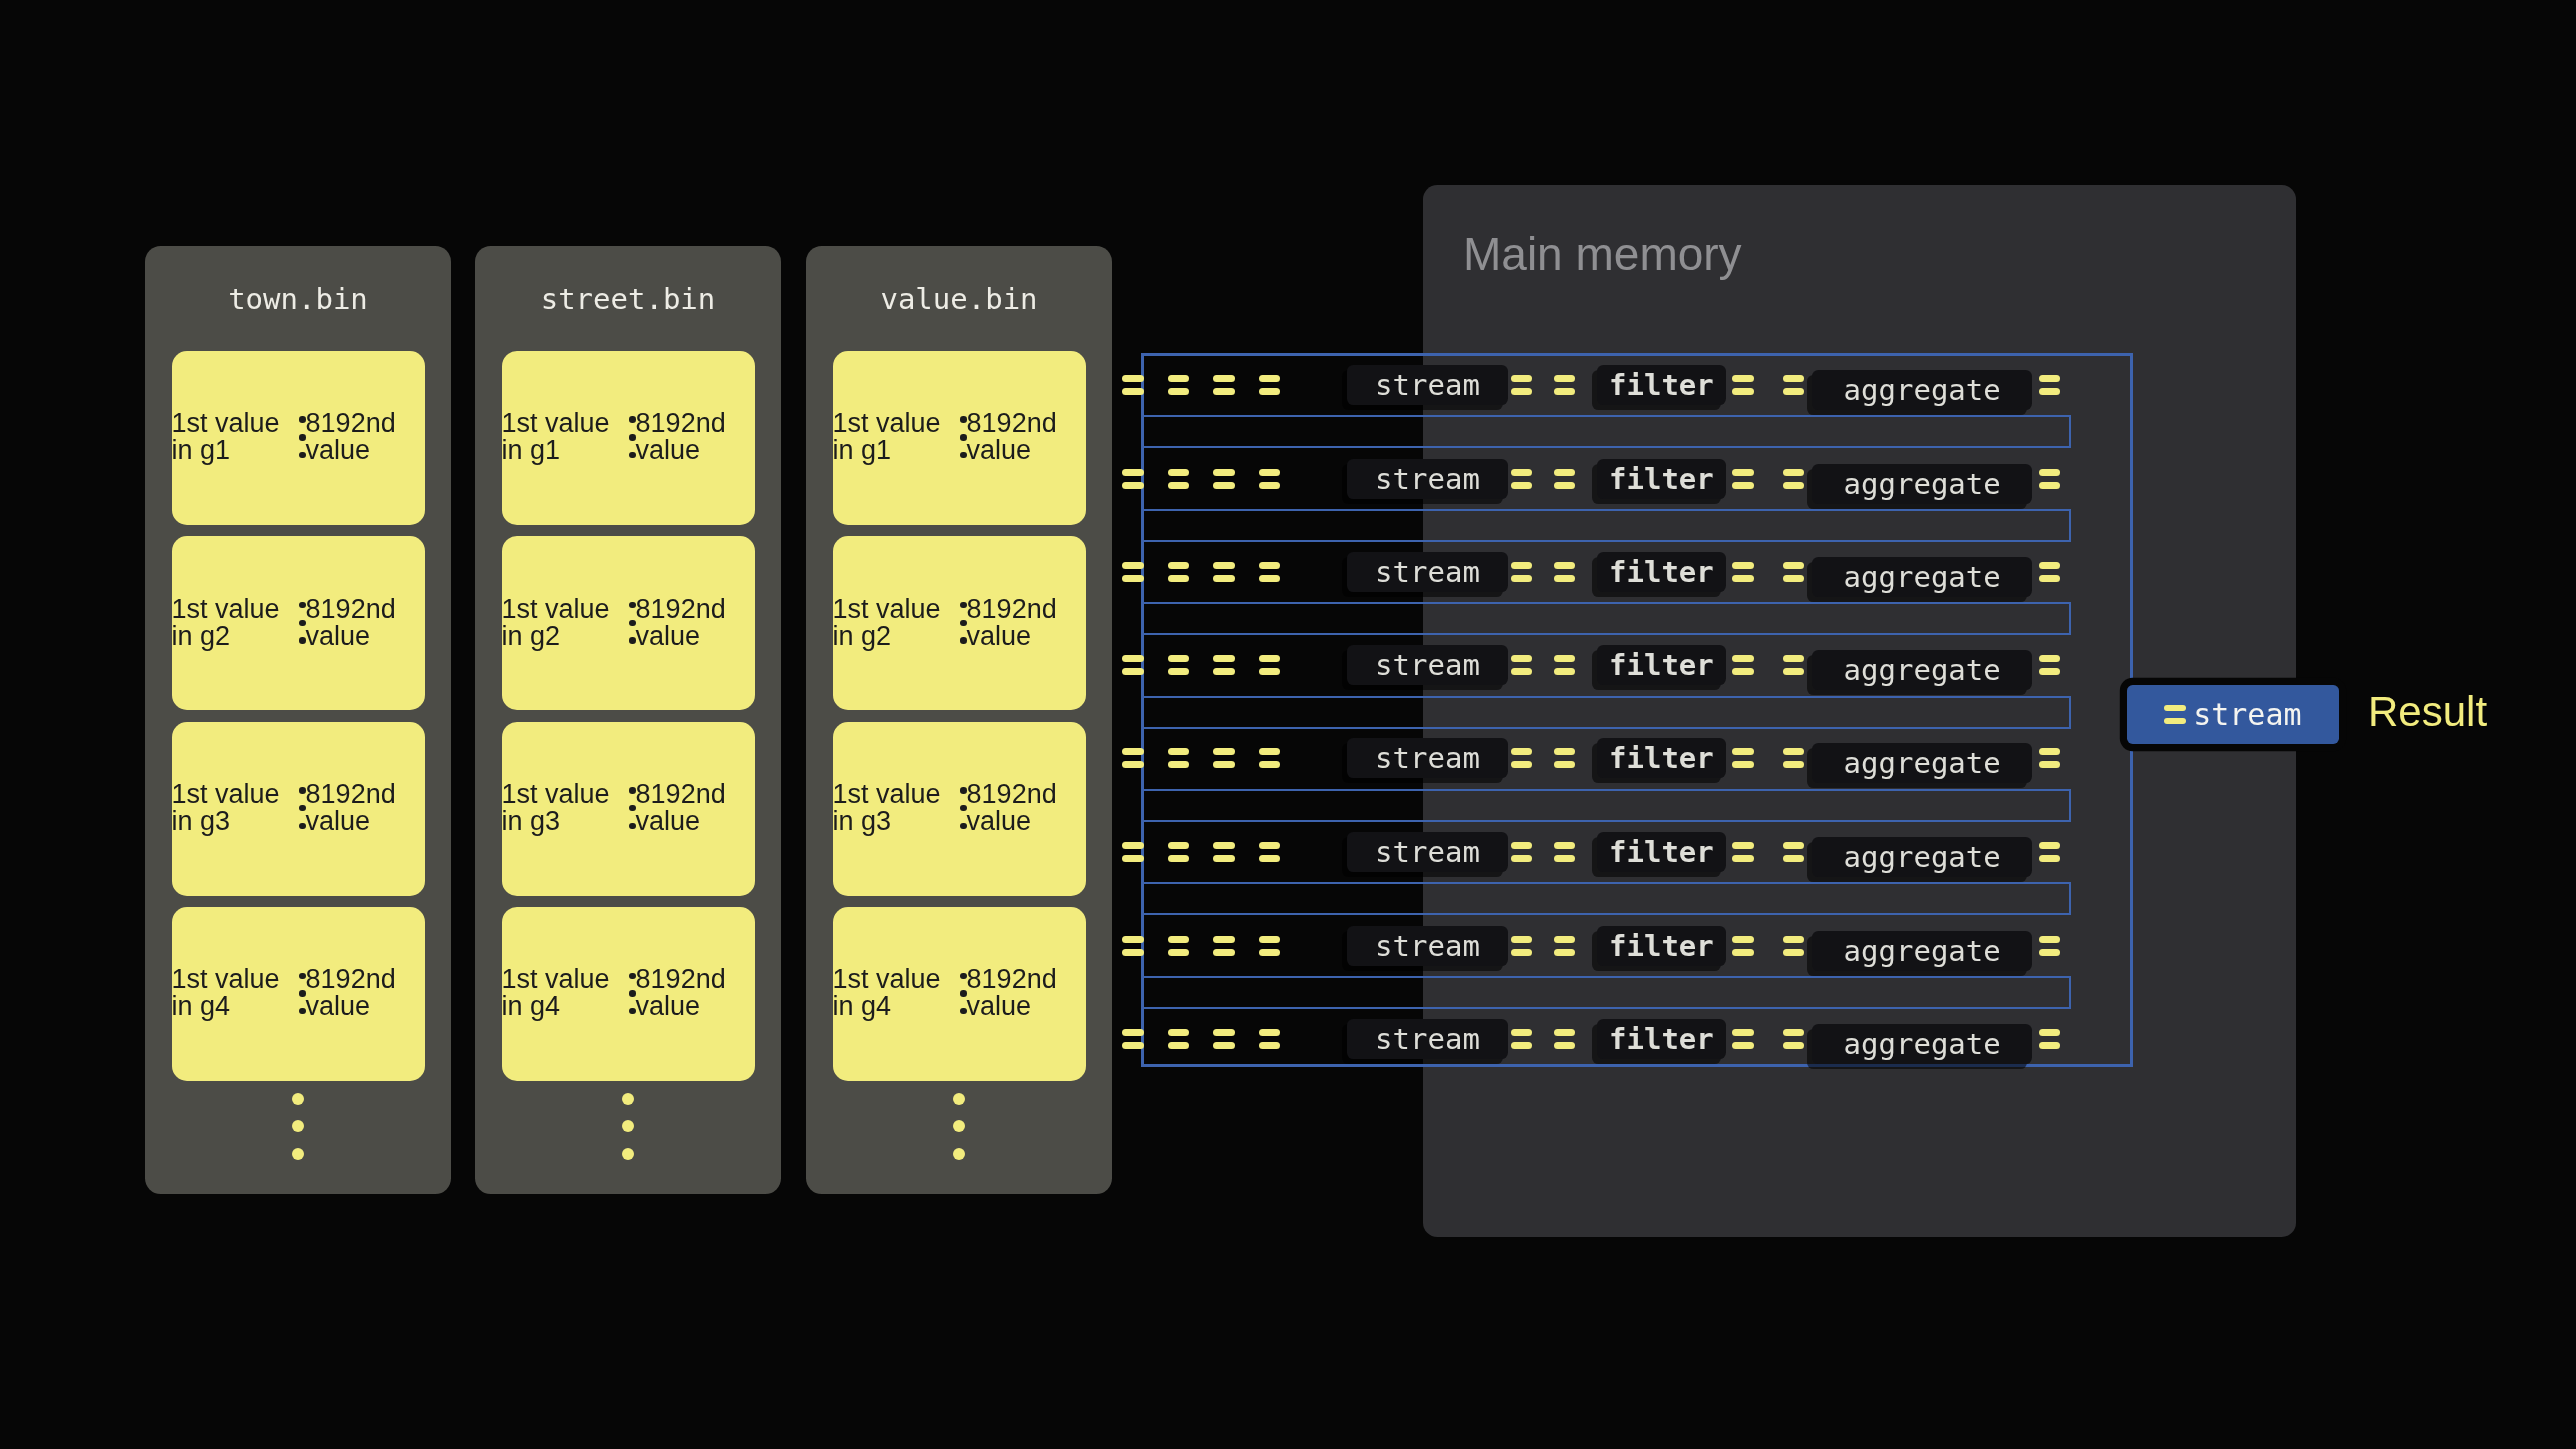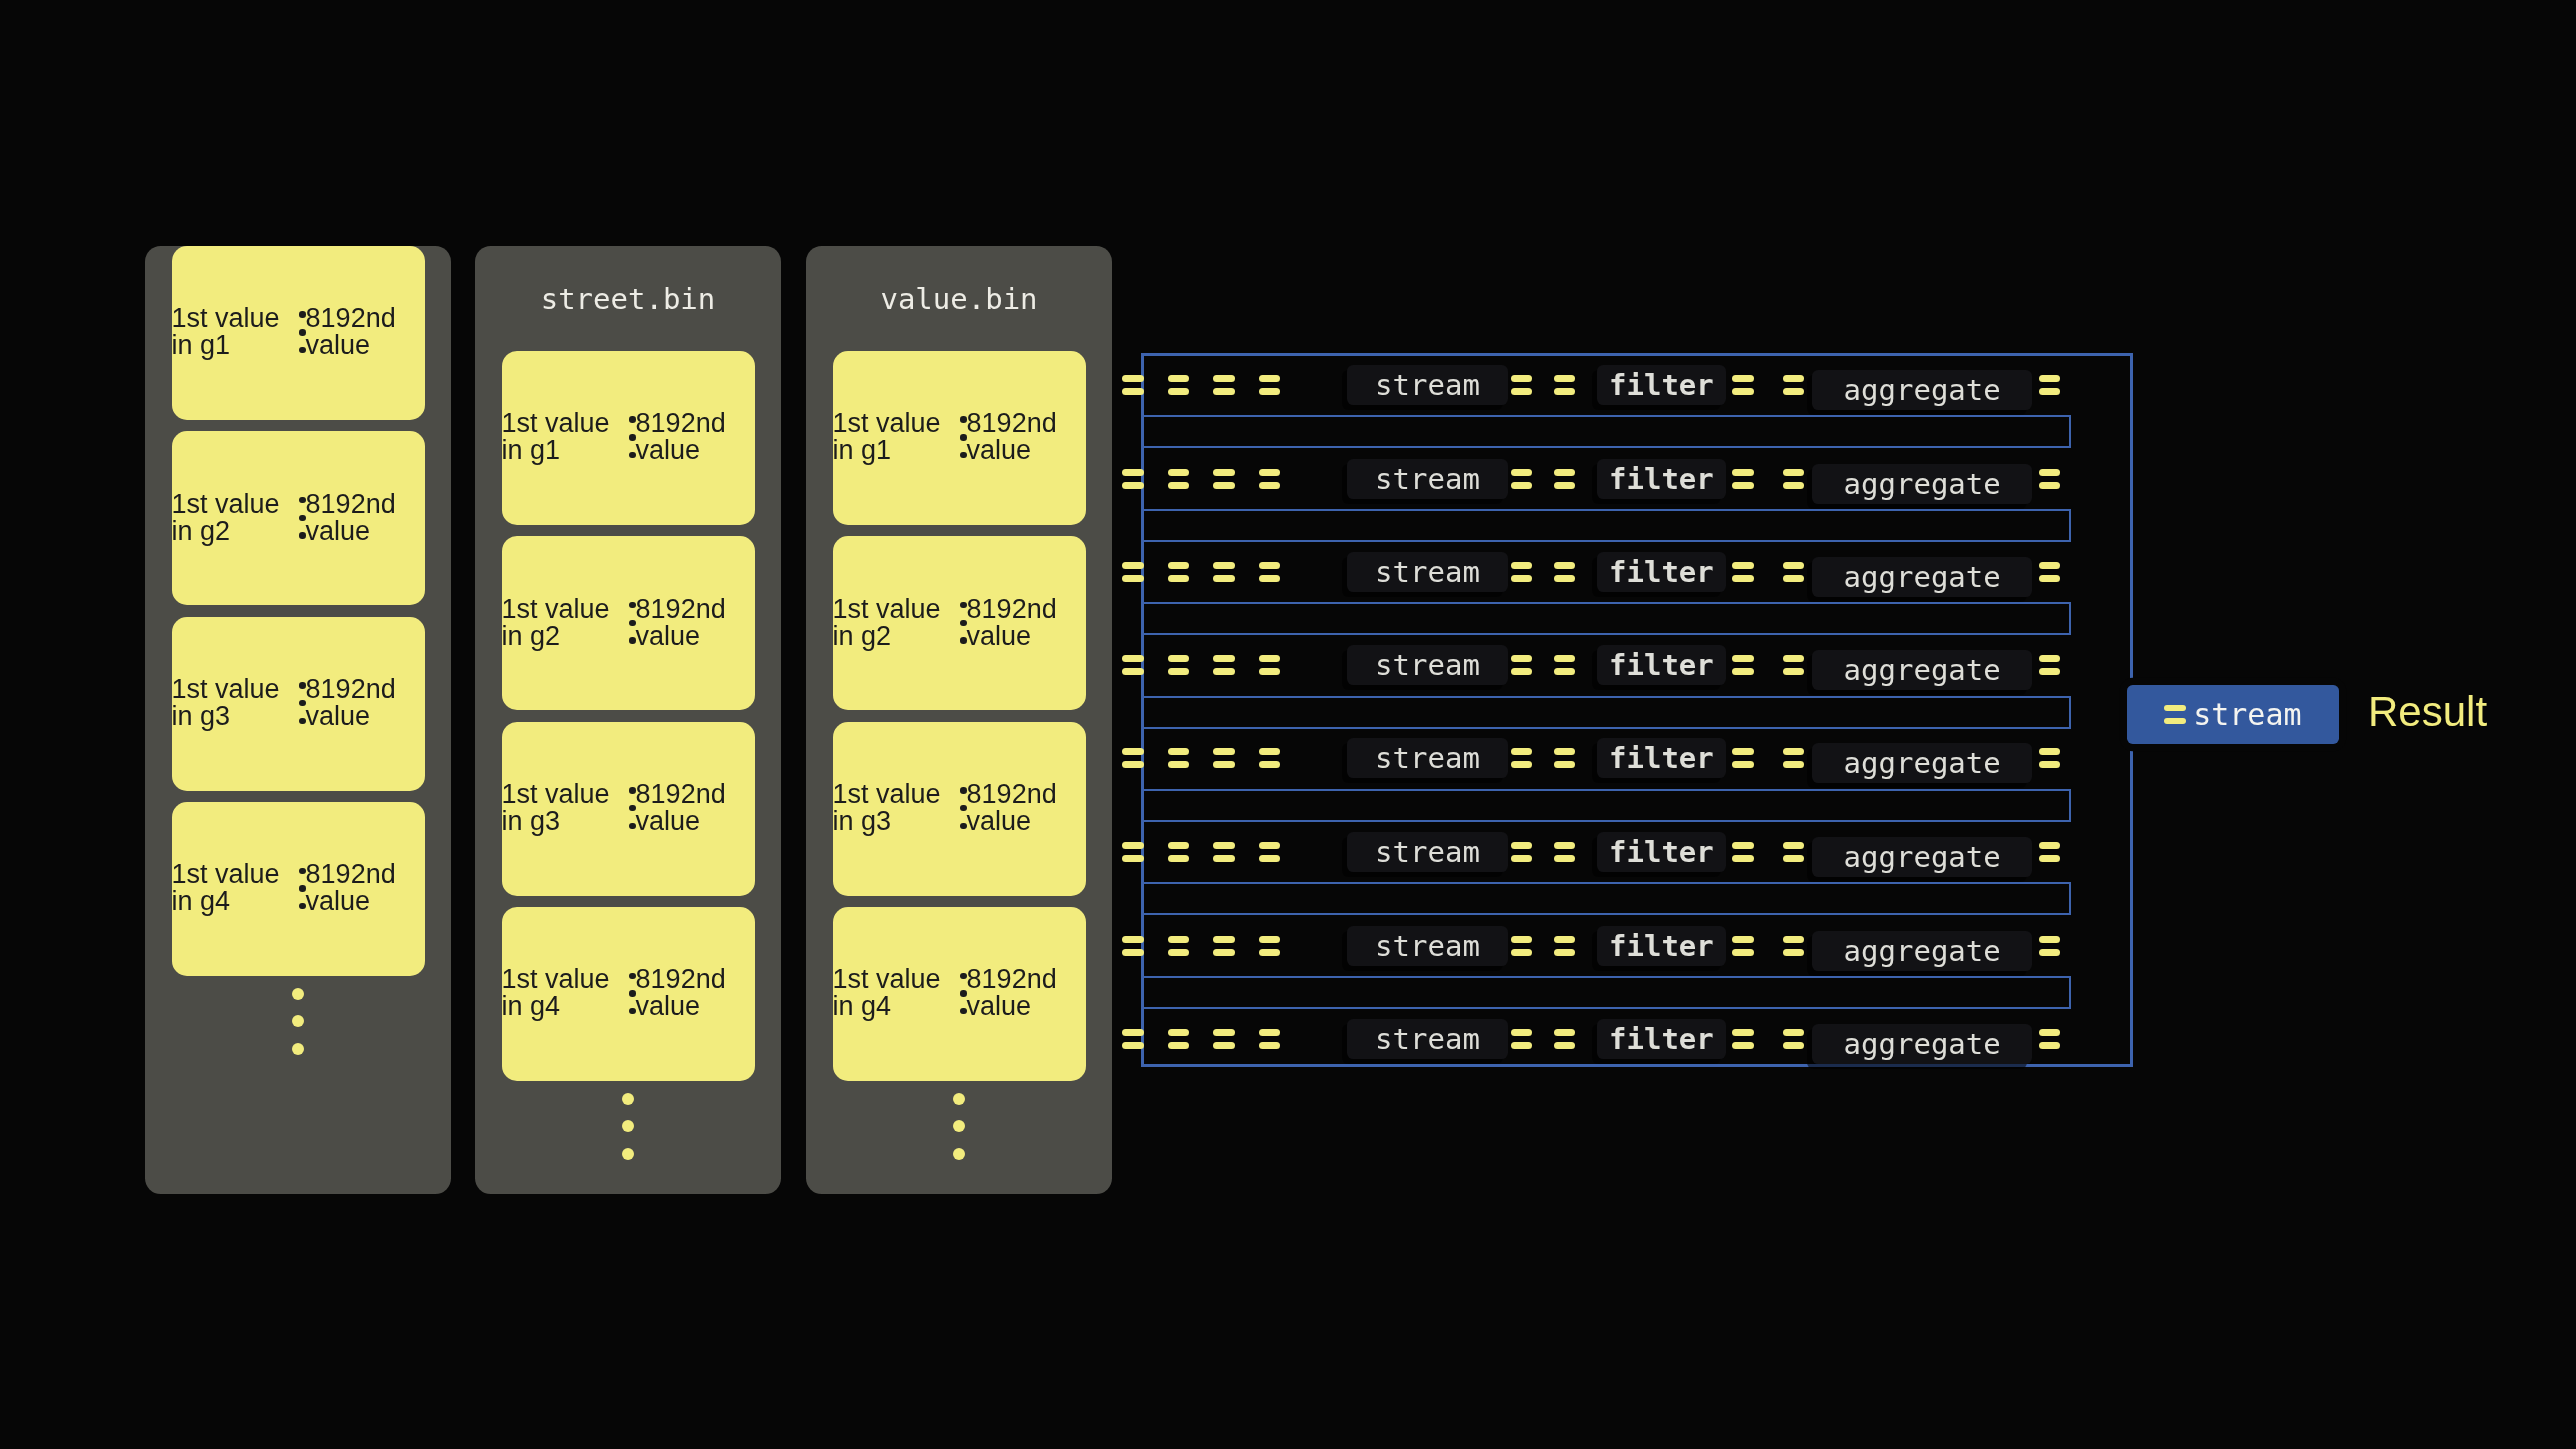--- a/index.html
+++ b/index.html
@@ -67,20 +67,21 @@
     position:absolute;left:2368px;top:688px;color:var(--yellow,#F2EC7E);font-size:42px;
   }
 </style>
 </head>
 <body>
 
 <div id="stage">
 
   <div id="files">
       <div class="file-col">
+        <div class="file-header">town.bin</div>
         <div class="group">
           <div>1st value in g1</div>
           <div class="vdots">
             <i></i>
             <i></i>
             <i></i>
           </div>
           <div>8192nd value</div>
         </div>
         <div class="group">
@@ -199,20 +200,23 @@
           <div>8192nd value</div>
         </div>
         <div class="col-dots">
           <i></i>
           <i></i>
           <i></i>
         </div>
       </div>
     </div>
 
+  <div class="main-memory">
+    <div class="mm-title">Main memory</div>
+  </div>
 
   <div class="pipe-frame"></div>
   <div id="connectors">
       <div class="connector" style="top: 415px;"></div>
       <div class="connector" style="top: 509px;"></div>
       <div class="connector" style="top: 602px;"></div>
       <div class="connector" style="top: 696px;"></div>
       <div class="connector" style="top: 789px;"></div>
       <div class="connector" style="top: 882px;"></div>
       <div class="connector" style="top: 976px;"></div>

